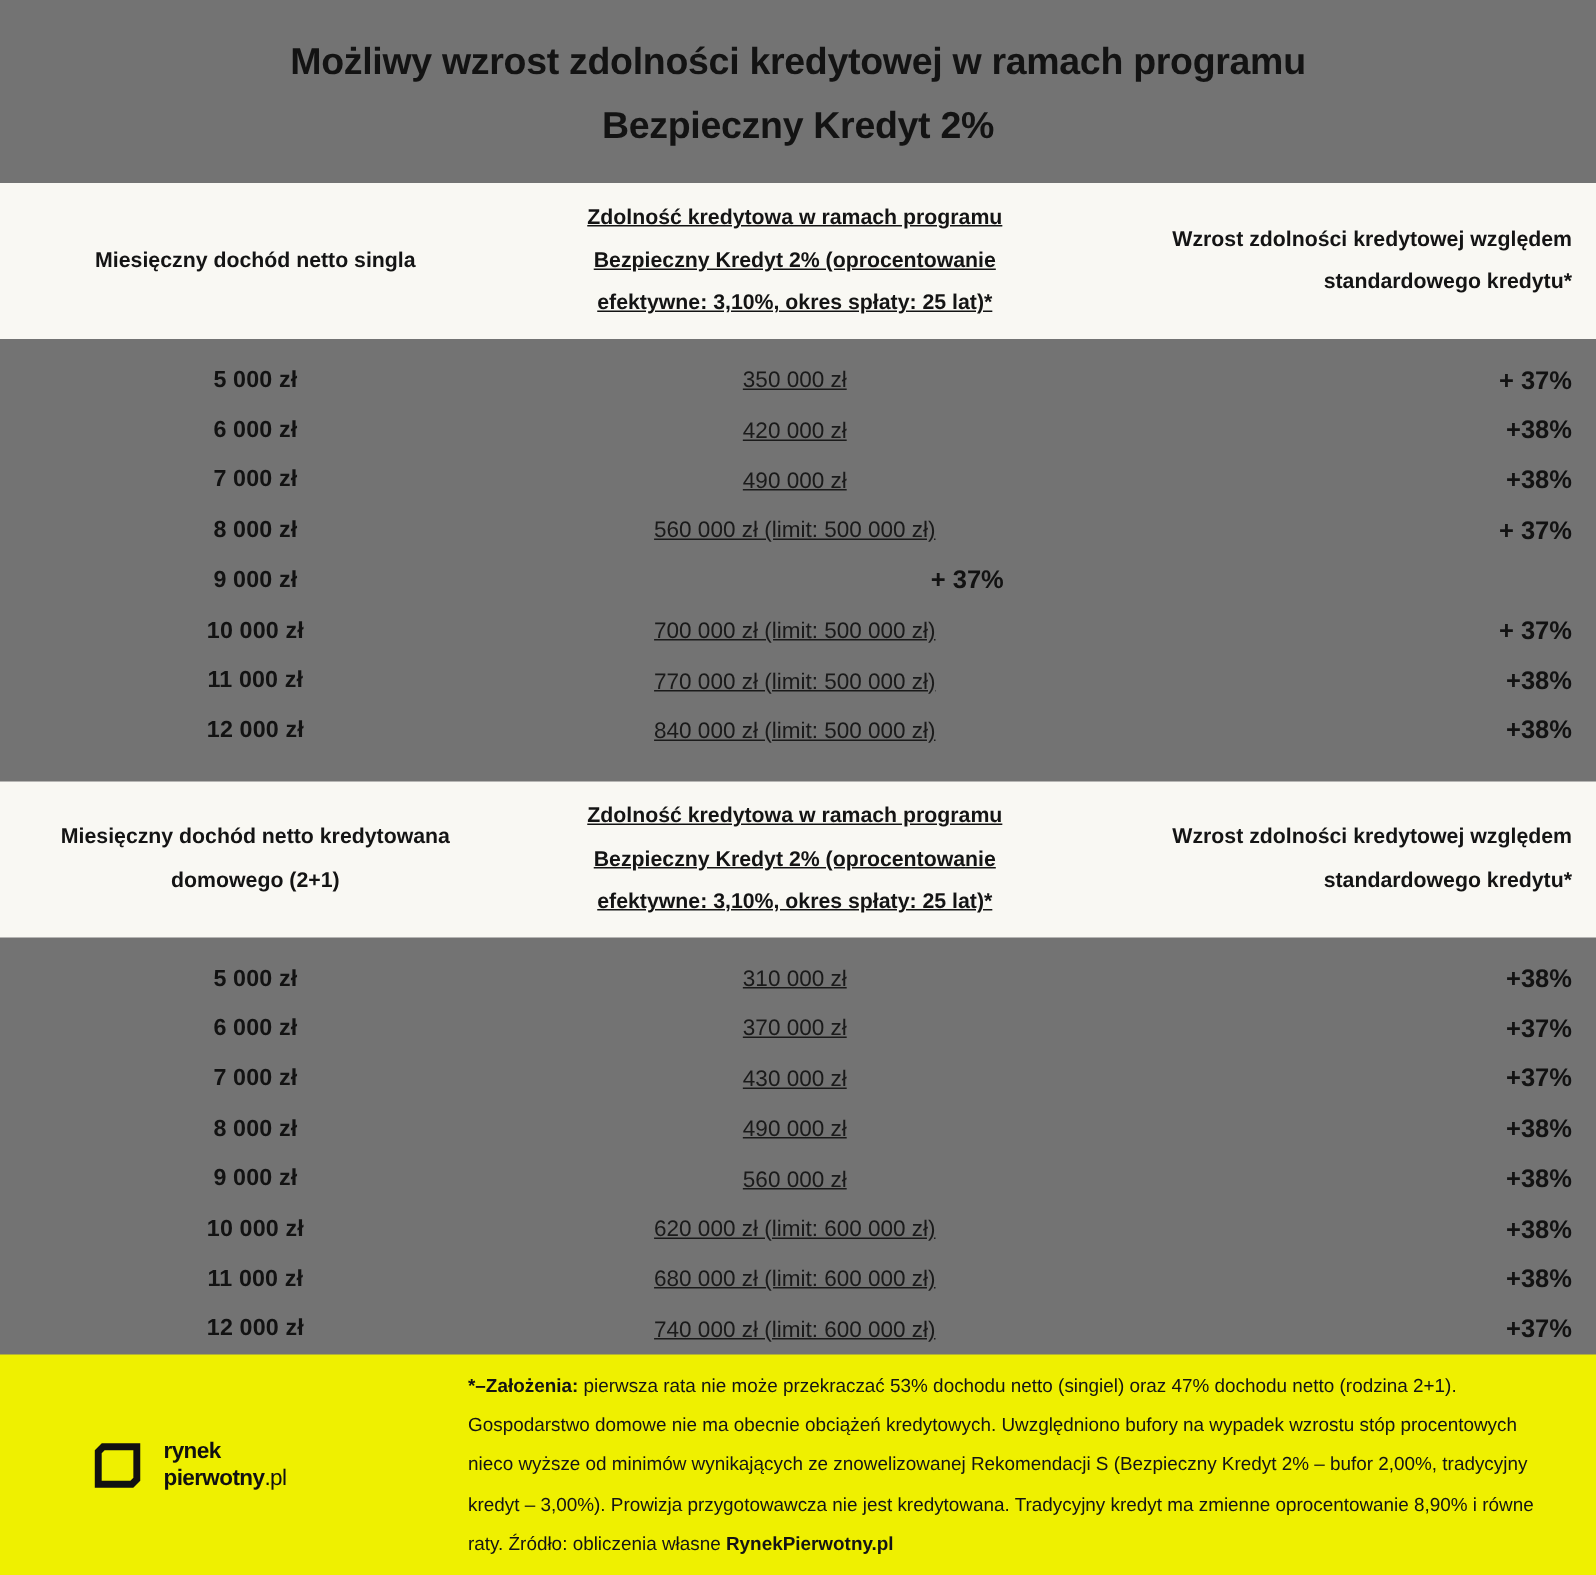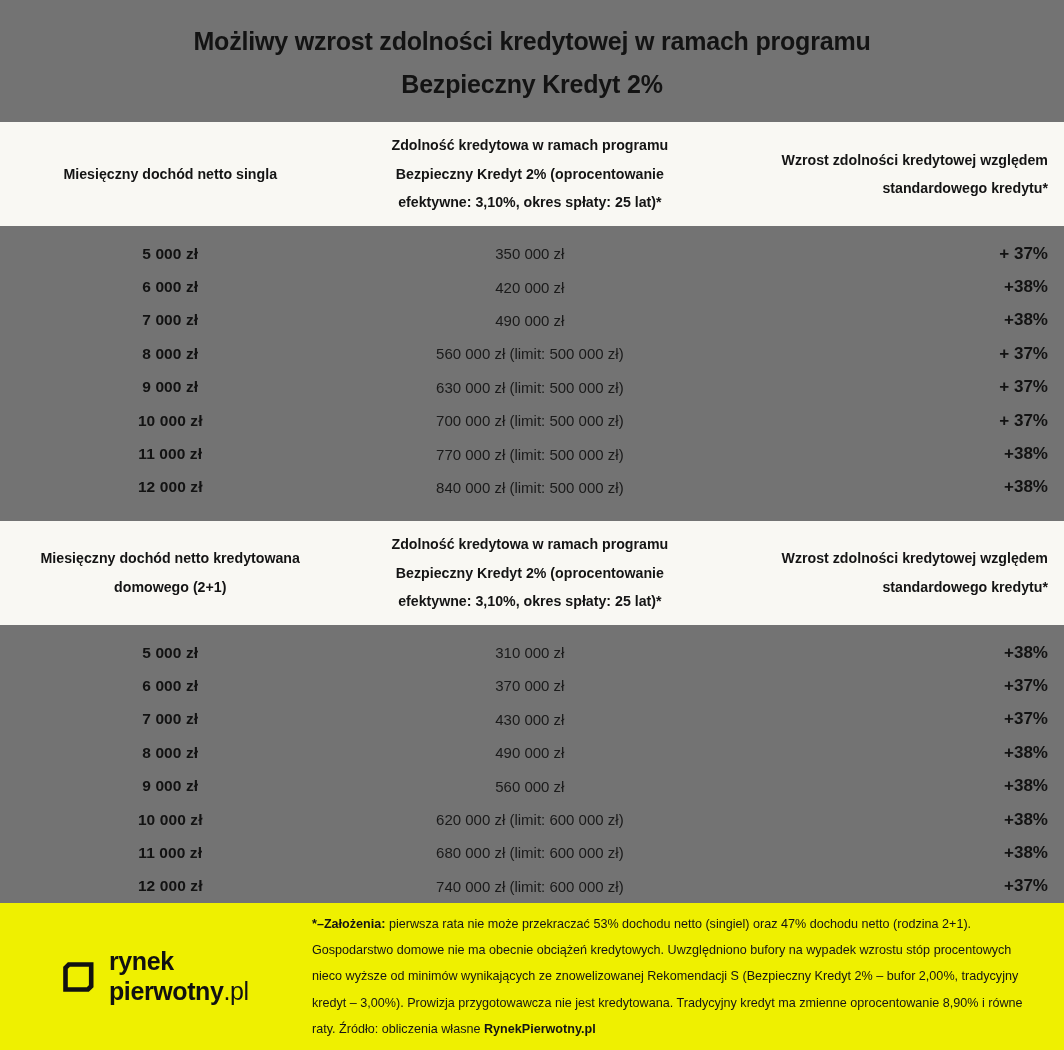--- a/index.html
+++ b/index.html
@@ -44,21 +44,21 @@
     width: 100%;
   }
 
   .row {
     display: flex;
     width: 100%;
     align-items: center;
   }
 
   .col-1 { width: 32.0%; padding: 0 30px; text-align: center; }
-  .col-2 { width: 35.6%; padding: 0 10px; text-align: center; }
+  .col-2 { width: 35.6%; padding: 0 10px; text-align: center; text-decoration: underline; }
   .col-3 { width: 32.4%; padding: 0 16px; text-align: right; }
 
   
   .header-row {
     background: #f9f8f3;
     min-height: 104px;
     padding: 8px 0;
   }
   .header-row .col-1,
   .header-row .col-2,
@@ -114,21 +114,21 @@
     padding-left: 18px;
   }
 
   .logo-mark {
     width: 38px;
     height: 38px;
     flex: 0 0 38px;
   }
 
   .logo-text {
-    font-size: 25px;
+    font-size: 15px;
     font-weight: 700;
     line-height: 1.17;
     color: #111111;
     letter-spacing: -0.4px;
   }
   .logo-text .tld { font-weight: 400; }
 
   .footnote {
     flex: 1;
     font-size: 12.6px;
@@ -182,21 +182,20 @@
       <div class="col-2">490 000 zł</div>
       <div class="col-3">+38%</div>
     </div>
     <div class="row data-row">
       <div class="col-1">8 000 zł</div>
       <div class="col-2">560 000 zł  (limit: 500 000 zł)</div>
       <div class="col-3">+ 37%</div>
     </div>
     <div class="row data-row">
       <div class="col-1">9 000 zł</div>
-      <div class="col-2">630 000 zł (limit: 500 000 zł)</div>
       <div class="col-3">+ 37%</div>
     </div>
     <div class="row data-row">
       <div class="col-1">10 000 zł</div>
       <div class="col-2">700 000 zł (limit: 500 000 zł)</div>
       <div class="col-3">+ 37%</div>
     </div>
     <div class="row data-row">
       <div class="col-1">11 000 zł</div>
       <div class="col-2">770 000 zł (limit: 500 000 zł)</div>

